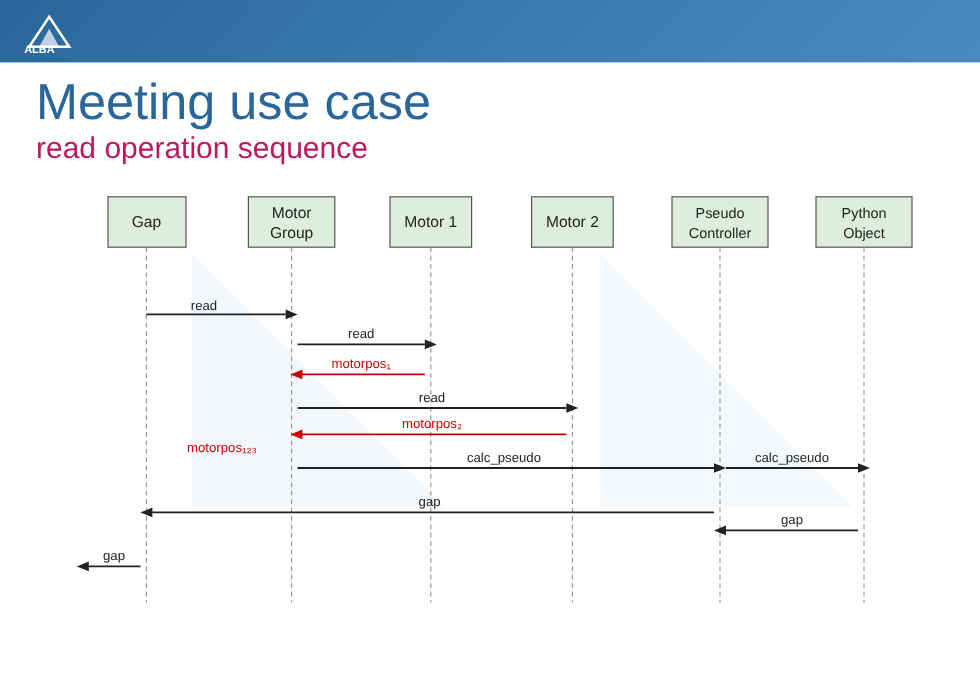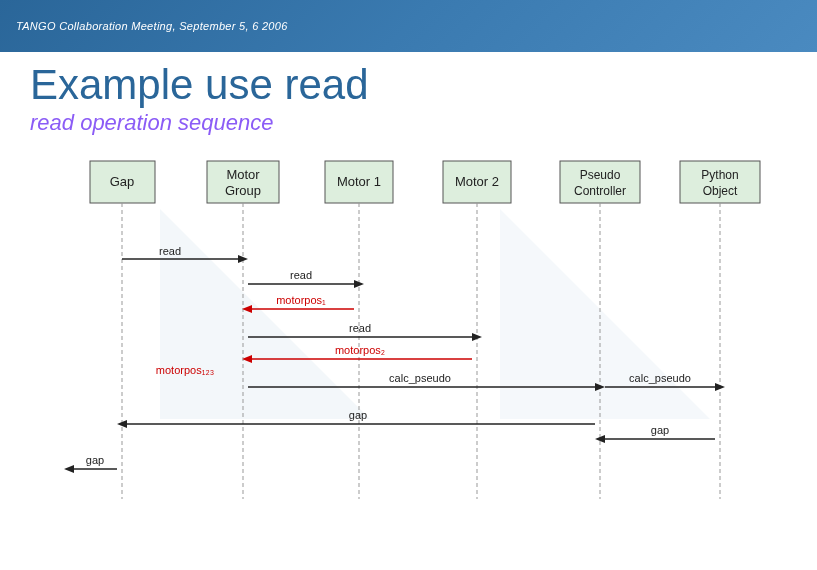--- a/index.html
+++ b/index.html
@@ -50,45 +50,51 @@
     .page-title {
       font-size: 42px;
       color: #2a6699;
       font-family: Arial, sans-serif;
       font-weight: 300;
       line-height: 1.1;
       margin-bottom: 2px;
     }
 
     .page-subtitle {
-      font-size: 22px;
-      color: #8b5cf6;
+      font-size: 25px;
+      color: #be185d;
       font-family: Arial, sans-serif;
       font-weight: 300;
       margin-bottom: 20px;
-      font-style: italic;
     }
 
     
     .diagram-area {
       position: relative;
       width: 780px;
       height: 360px;
       margin-top: 23px;
     }
   </style>
 </head>
 <body>
 
 <div class="header-bar">
-  <div class="header-title">TANGO Collaboration Meeting, September 5, 6 2006</div>
+  <div class="logo-area">
+    <svg class="logo-svg" viewBox="0 0 60 45" xmlns="http://www.w3.org/2000/svg">
+
+      <polygon points="10,38 30,8 50,38" fill="none" stroke="white" stroke-width="2.5"></polygon>
+      <polygon points="20,38 30,20 40,38" fill="white" opacity="0.7"></polygon>
+      <text x="5" y="44" fill="white" font-size="11" font-family="Arial" font-weight="bold">ALBA</text>
+    </svg>
+  </div>
 </div>
 
 <div class="main-content">
-  <div class="page-title">Example use read</div>
+  <div class="page-title">Meeting use case</div>
   <div class="page-subtitle">read operation sequence</div>
 
   <div class="diagram-area">
     <svg viewBox="0 0 780 360" xmlns="http://www.w3.org/2000/svg" style="position:absolute;top:0;left:0;width:780px;height:360px;">
 
       <polygon points="130,50 340,260 130,260" fill="#b0c8e0" opacity="0.15"></polygon>
       <polygon points="470,50 680,260 470,260" fill="#b0c8e0" opacity="0.12"></polygon>
 
       <rect x="60" y="2" width="65" height="42" fill="#ddeedd" stroke="#555" stroke-width="1"></rect>
       <text x="92" y="27" text-anchor="middle" font-size="13" font-family="Arial" fill="#222">Gap</text>

